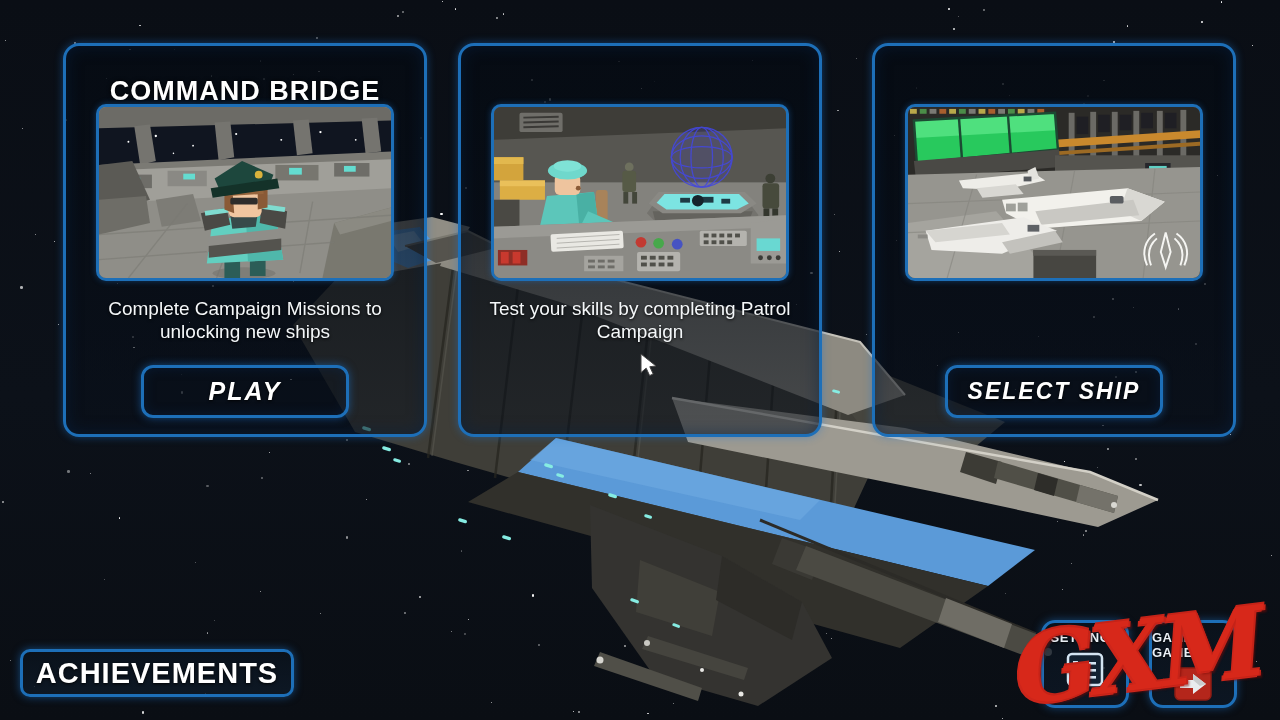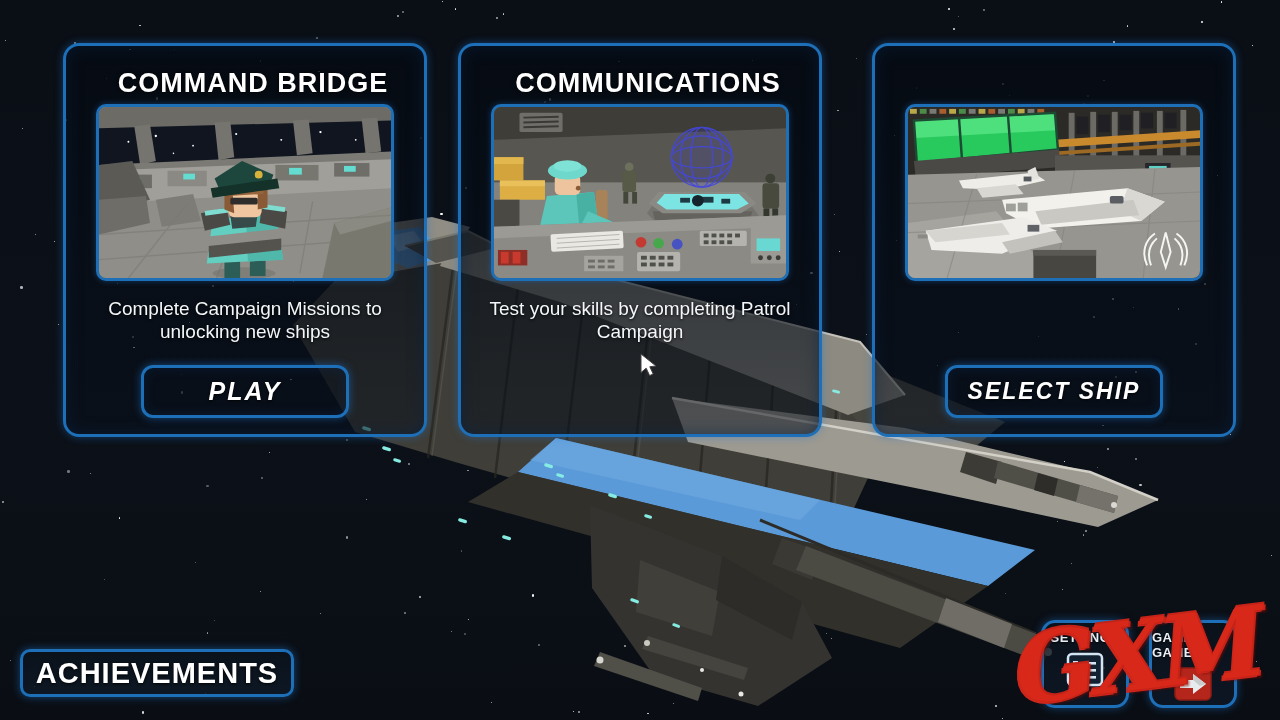--- a/index.html
+++ b/index.html
@@ -9,23 +9,23 @@
     font-family:"Liberation Sans",sans-serif;}
   #stars{position:absolute;inset:0;z-index:1;}
   .star{position:absolute;background:#fff;border-radius:50%;}
   #ship{position:absolute;left:0;top:0;z-index:2;}
 
   .panel{position:absolute;top:43px;width:364px;height:394px;box-sizing:border-box;
     border:3px solid #1d6fb8;border-radius:16px;
     background:linear-gradient(180deg,rgba(5,11,19,.82),rgba(8,15,26,.52));
     box-shadow:0 0 9px rgba(30,120,210,.45), inset 0 0 16px rgba(8,35,70,.55);
     z-index:3;}
-  .panel-title{position:absolute;top:0;left:0;width:100%;text-align:center;
+  .panel-title{position:absolute;top:8px;left:0;width:100%;text-align:center;
     color:#fff;font-size:27px;font-weight:700;letter-spacing:1px;line-height:30px;
-    text-shadow:0 0 4px rgba(0,0,0,.9);padding-left:8px;}
+    text-shadow:0 0 4px rgba(0,0,0,.9);}
   .thumb{position:absolute;top:58px;left:30px;width:298px;height:177px;box-sizing:border-box;
     border:3px solid #1d6fb8;border-radius:10px;overflow:hidden;background:#62615c;
     box-shadow:0 0 6px rgba(30,120,210,.4);}
   .thumb svg{display:block;width:100%;height:100%;}
   .desc{position:absolute;top:245px;left:9px;right:9px;text-align:center;color:#f4f7f9;
     font-size:19px;line-height:1.22;text-shadow:0 1px 3px rgba(0,0,0,.9);margin-top:6px;}
   .btn{position:absolute;bottom:16px;left:50%;transform:translateX(-50%);
     width:208px;height:53px;box-sizing:border-box;cursor:pointer;
     border:3px solid #1d6fb8;border-radius:12px;
     background:rgba(8,15,26,.38);color:#fff;
@@ -465,21 +465,20 @@
         <polygon points="118,74 146,56 178,70 172,86 124,88" fill="#1d473d"></polygon>
         <polygon points="114,84 182,74 184,84 116,94" fill="#143229"></polygon>
         <circle cx="163" cy="70" r="4" fill="#d9b23c"></circle>
       </svg>
     </div>
     <p class="desc">Complete Campaign Missions to unlocking new ships</p>
     <button class="btn">PLAY</button>
   </section>
 
   <section class="panel" style="left:458px">
-    <h2 class="panel-title">COMMUNICATIONS</h2>
     <div class="thumb">
       <svg viewBox="0 0 298 177" preserveAspectRatio="none">
         <rect width="298" height="177" fill="#575651"></rect>
         <polygon points="0,0 298,0 298,22 0,34" fill="#3e3d38"></polygon>
         <rect x="26" y="6" width="44" height="20" rx="2" fill="#6f6e69"></rect>
         <g stroke="#3a3936" stroke-width="2">
             <line x1="30" y1="11" x2="66" y2="10"></line>
             <line x1="30" y1="16" x2="66" y2="15"></line>
             <line x1="30" y1="21" x2="66" y2="20"></line>
           </g>

